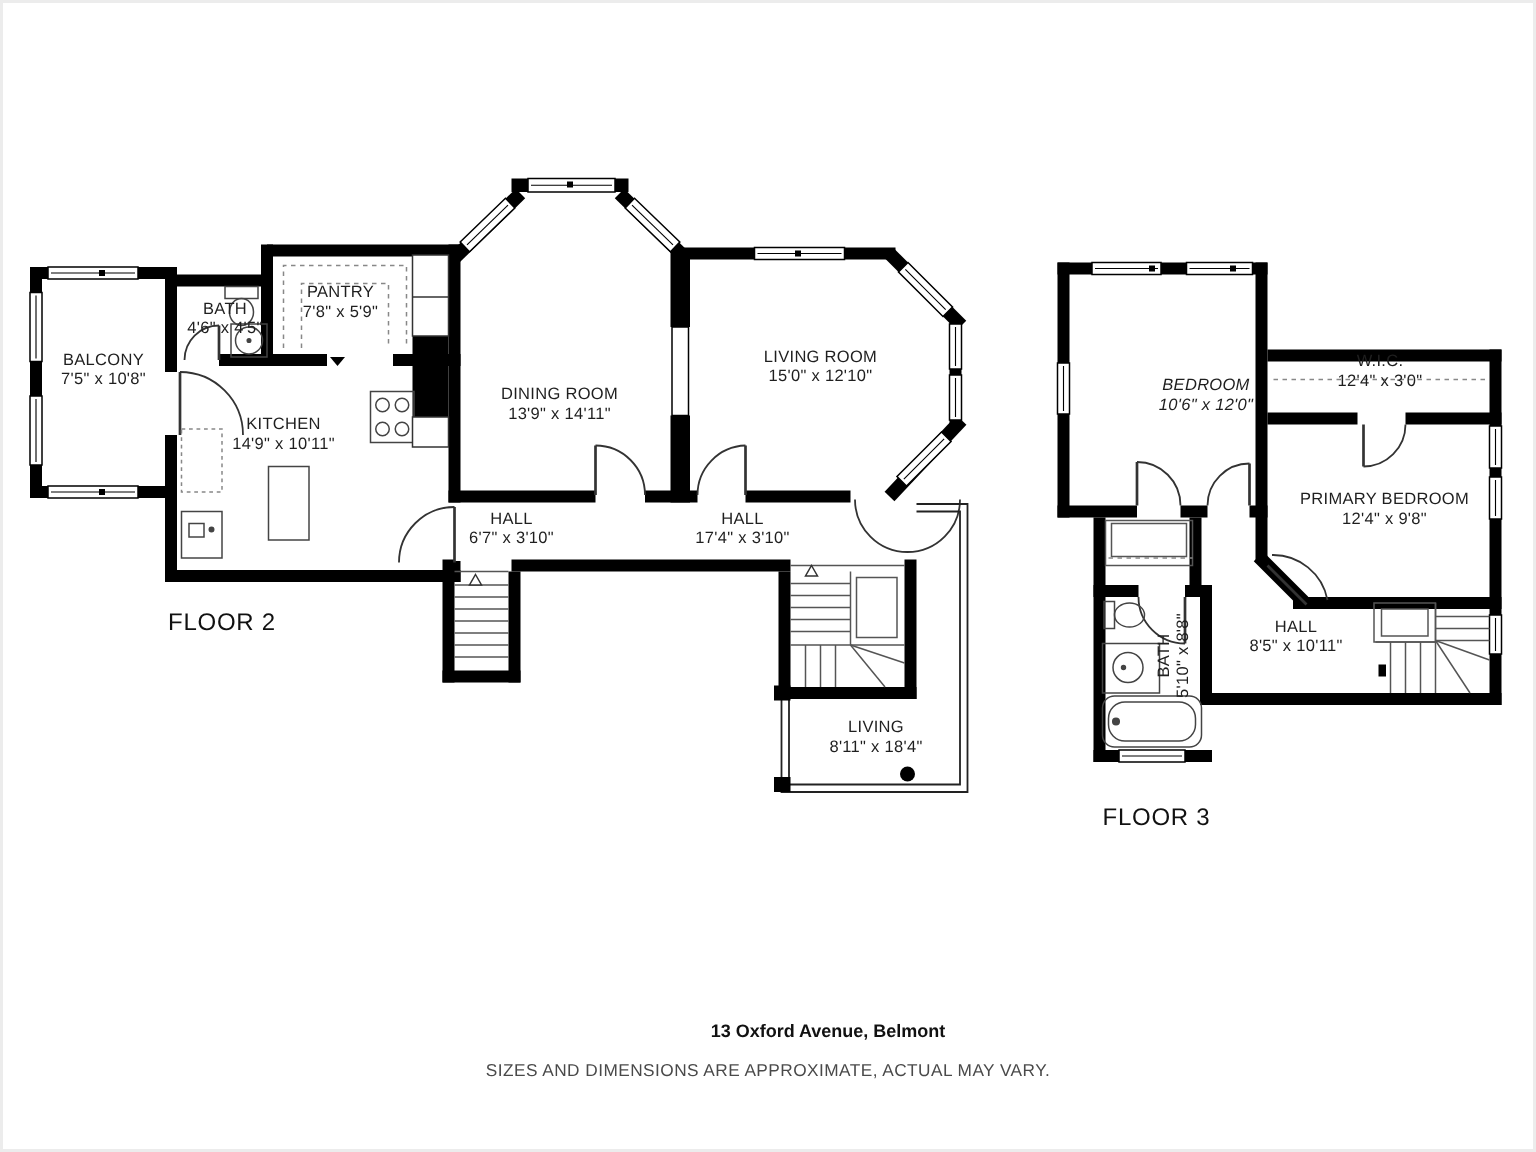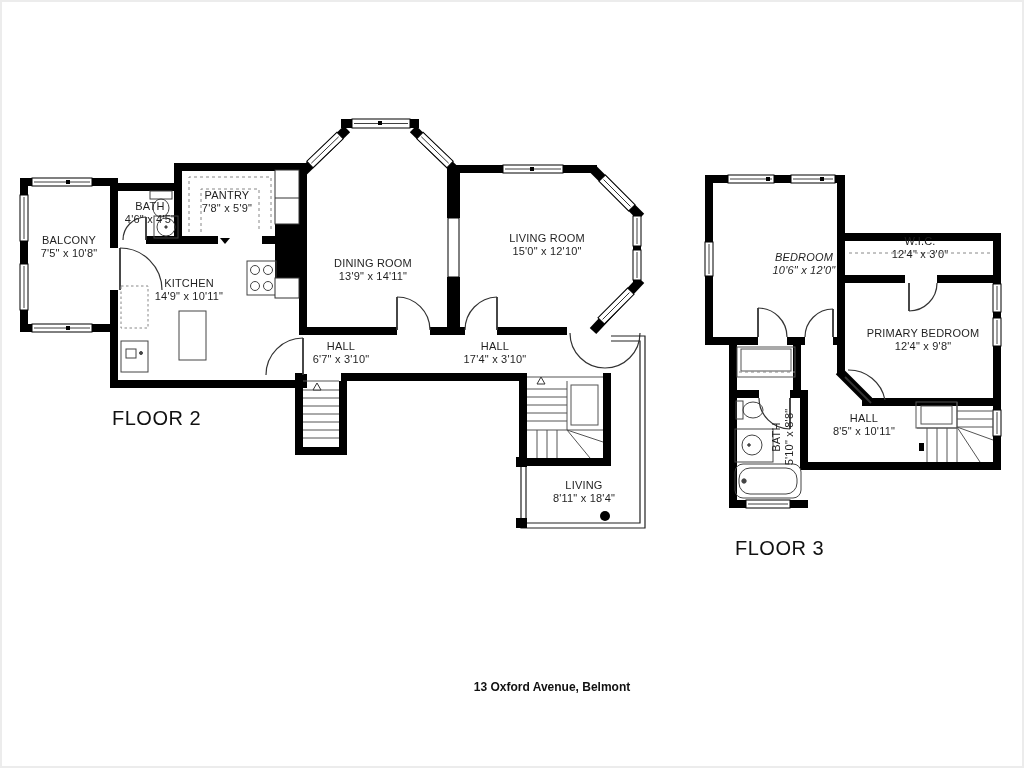--- a/index.html
+++ b/index.html
@@ -10,21 +10,21 @@
   }
   .plan-svg{position:absolute;left:0;top:0;width:1024px;height:768px;}
   .room-label{
     position:absolute;text-align:center;
     font-size:11px;line-height:13px;letter-spacing:.2px;color:#1f1f1f;
   }
   .room-label .dims{display:block;}
   .room-label .rname{display:block;}
   .rotated{transform:rotate(-90deg);transform-origin:center center;}
   .floor-tag{
-    position:absolute;font-size:20px;letter-spacing:.5px;color:#111;
+    position:absolute;font-size:16px;letter-spacing:.5px;color:#111;
   }
   .footer{position:absolute;left:0;width:1024px;text-align:center;}
   .footer-title{top:680px;font-size:12px;font-weight:bold;color:#111;margin-left:40px;}
   .footer-disclaimer{top:708px;font-size:11.5px;color:#4a4a4a;letter-spacing:.3px;}
 </style>
 </head>
 <body>
 
 <div class="canvas">
 
@@ -374,14 +374,15 @@
     <span class="rname">BATH</span>
     <span class="dims">5'10" x 8'8"</span>
   </div>
   <div class="room-label" style="left:814px;top:412px;width:100px;">
     <span class="rname">HALL</span>
     <span class="dims">8'5" x 10'11"</span>
   </div>
   <div class="floor-tag" style="left:735px;top:537px;">FLOOR 3</div>
 
   <div class="footer footer-title" style="position:absolute;">13 Oxford Avenue, Belmont</div>
+  <div class="footer footer-disclaimer" style="position:absolute;">SIZES AND DIMENSIONS ARE APPROXIMATE, ACTUAL MAY VARY.</div>
 
 </div>
 
 </body></html>

